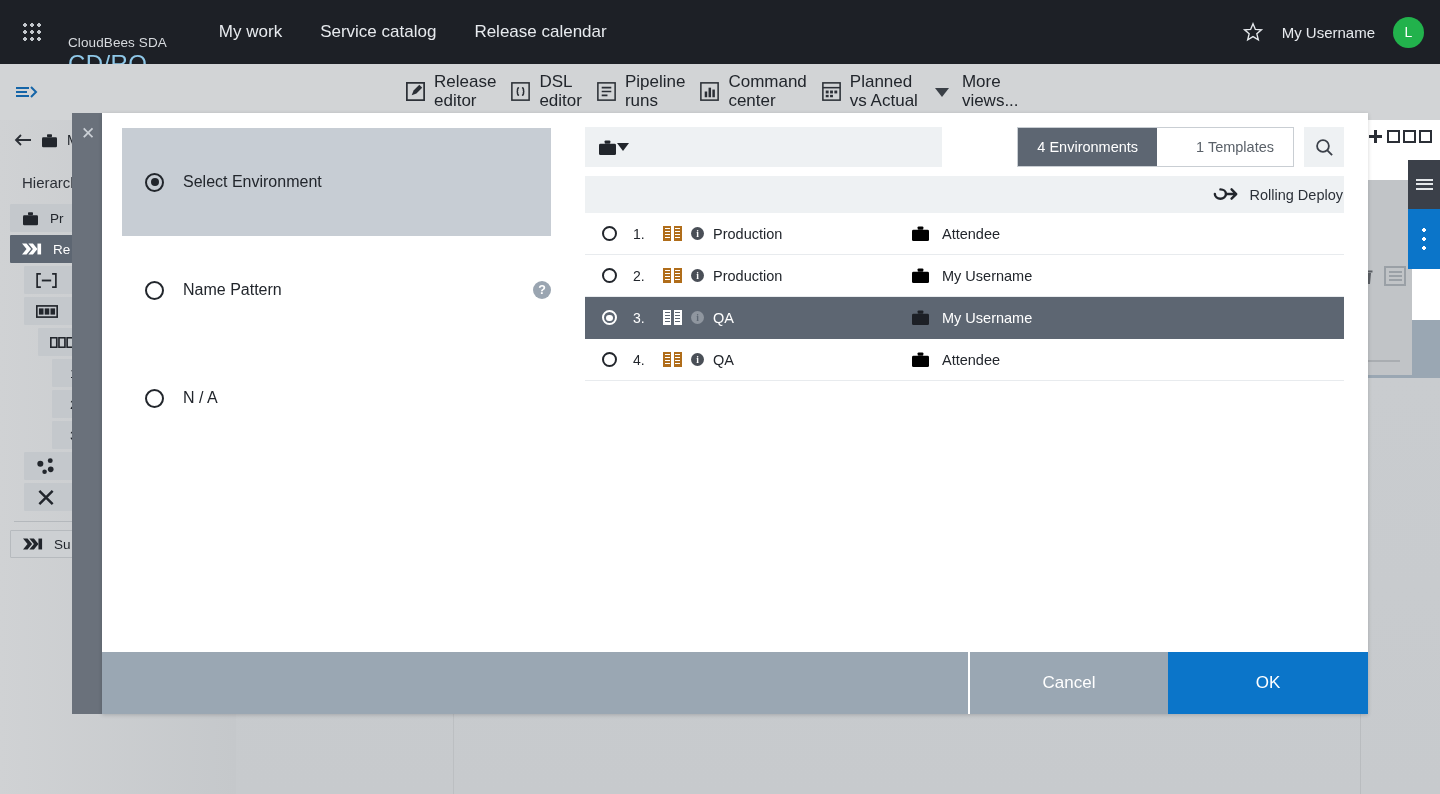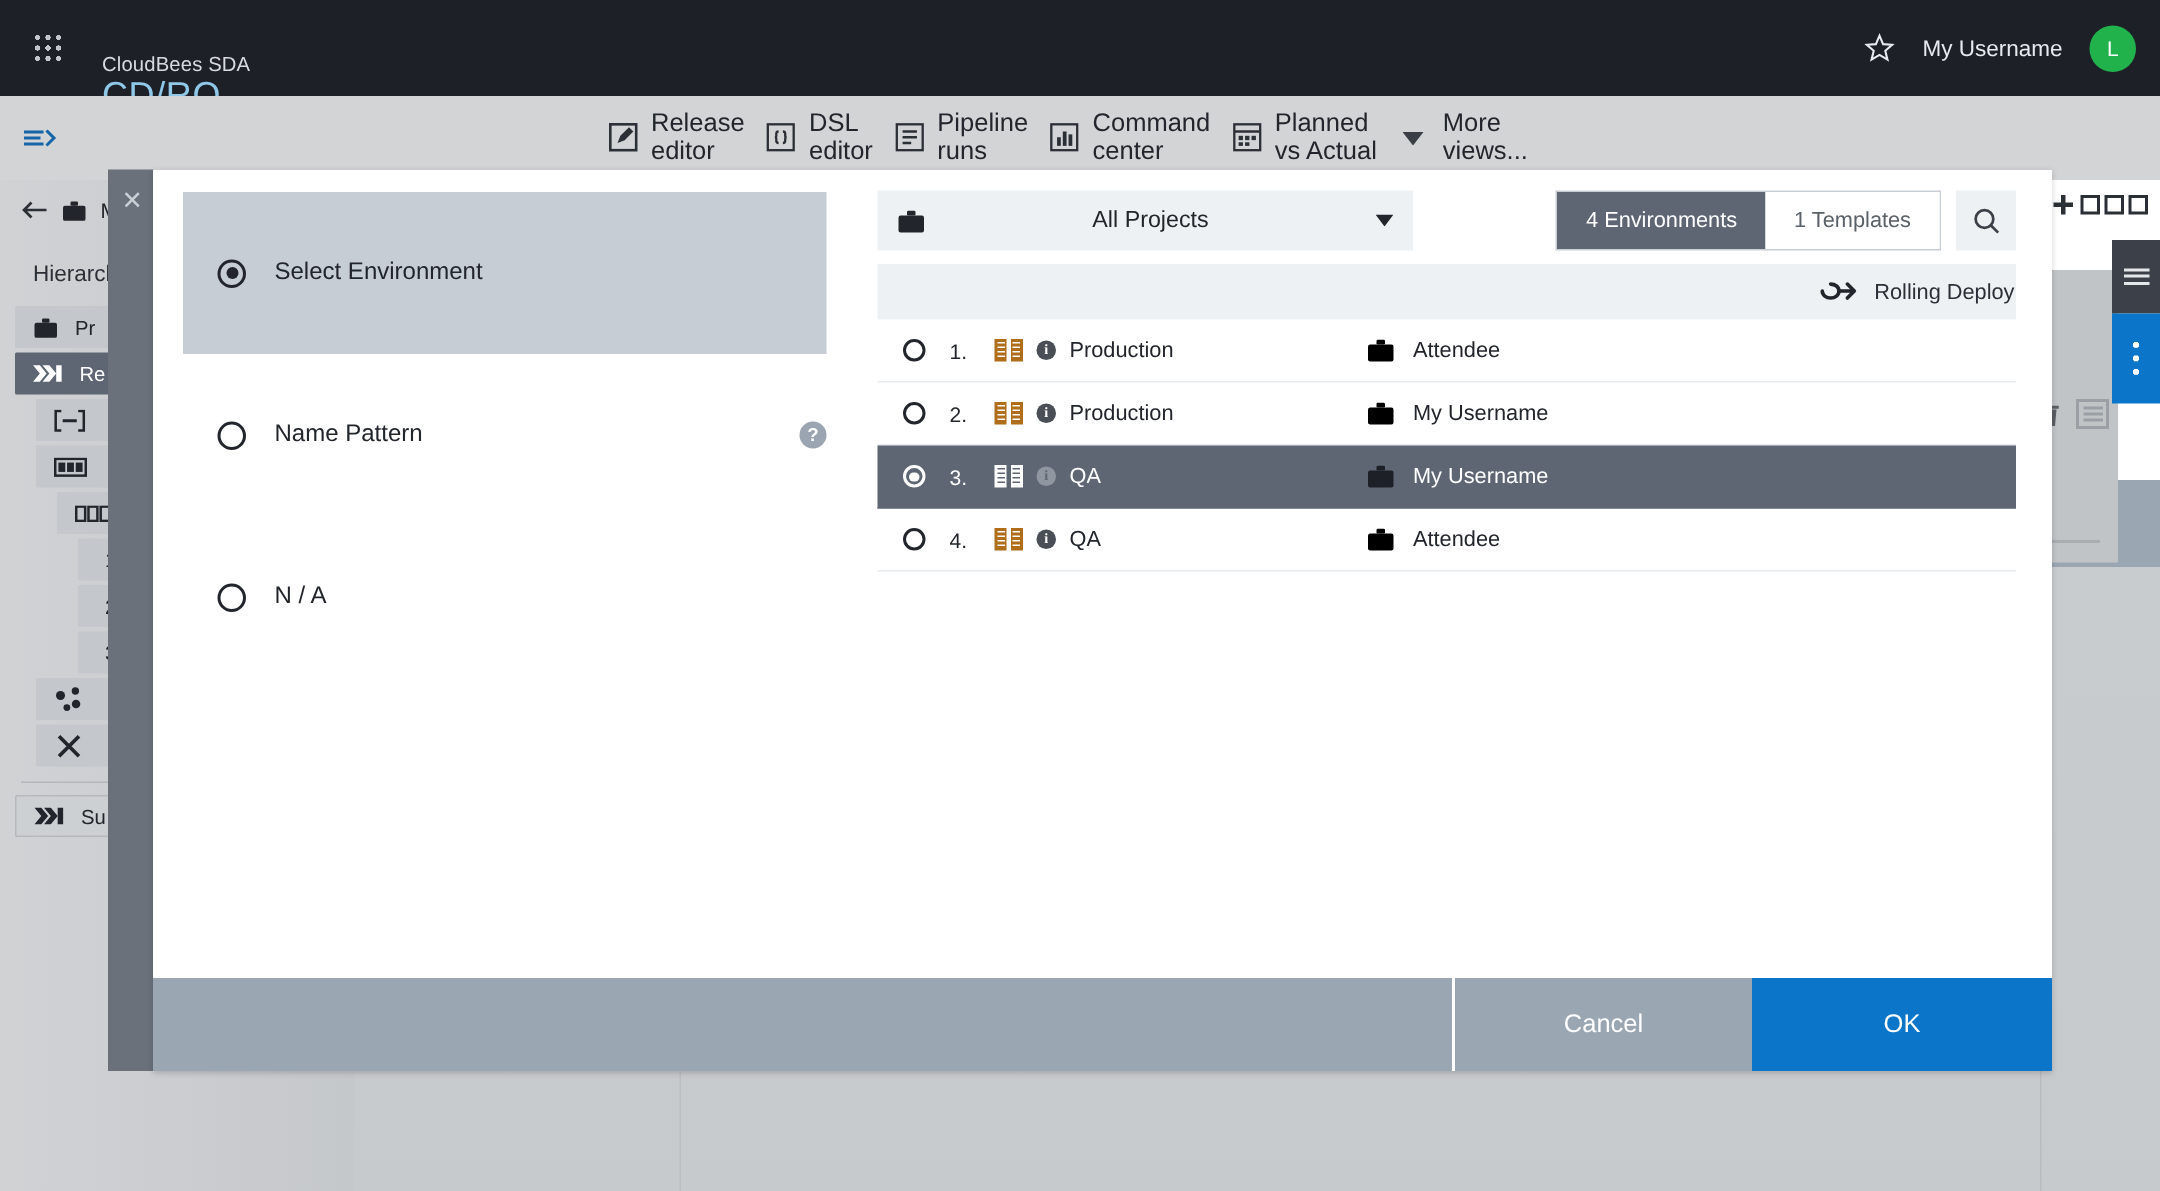--- a/index.html
+++ b/index.html
@@ -152,21 +152,21 @@
   .m-right { flex: 1; padding: 14px 24px 0 18px; }
   .toolbar { display: flex; align-items: center; gap: 0; }
   .projsel {
     width: 357px; height: 40px; background: #eef1f3; display: flex; align-items: center;
     padding: 0 13px; cursor: pointer;
   }
   .projsel .plbl { flex: 1; text-align: center; font-size: 15.5px; color: #22262c; }
   .seg { margin-left: auto; display: flex; border: 1px solid #c9ced3; height: 40px; }
   .seg div { display: flex; align-items: center; padding: 0 19px; font-size: 14.5px; cursor: pointer; }
   .seg .a { background: #5d6672; color: #fff; }
-  .seg .b { background: #fff; color: #5a6169; }
+  .seg .b { background: #fff; color: #5a6169; margin-left: 20px; }
   .searchbtn {
     width: 40px; height: 40px; margin-left: 10px; background: #eef1f3;
     display: flex; align-items: center; justify-content: center; cursor: pointer;
   }
 
   .grouprow {
     margin-top: 9px; height: 37px; background: #eef1f3; display: flex; align-items: center;
     justify-content: flex-end; gap: 11px; padding-right: 1px;
   }
   .grouprow .glbl { font-size: 14.5px; color: #2b3038; white-space: nowrap; }
@@ -227,20 +227,25 @@
 
 <div id="root">
 
   <div class="topbar">
     <div class="waffle">
       <i></i>
     </div>
     <div class="brand">
       <div class="b1">CloudBees SDA</div>
       <div class="b2">CD/RO</div>
+    </div>
+    <div class="topnav">
+      <a href="#">My work</a>
+      <a href="#">Service catalog</a>
+      <a href="#">Release calendar</a>
     </div>
     <div class="topright">
       <span class="star">
         <svg class="icn" width="22" height="22" viewBox="0 0 24 24" fill="none" stroke="currentColor" stroke-width="1.5">
           <polygon points="12,3 14.6,9.2 21.2,9.7 16.2,14 17.8,20.5 12,17 6.2,20.5 7.8,14 2.8,9.7 9.4,9.2"></polygon>
         </svg>
       </span>
       <span class="uname">My Username</span>
       <span class="avatar">L</span>
     </div>
@@ -502,21 +507,20 @@
       </div>
 
       <div class="m-right">
 
         <div class="toolbar">
           <div class="projsel">
             <svg class="icn" width="19" height="17" viewBox="0 0 20 18">
               <rect x="1" y="5" width="18" height="12" rx="1.5" fill="#22262c"></rect>
               <rect x="7" y="1.5" width="6" height="3.5" rx="1" fill="#22262c"></rect>
             </svg>
-            <span class="plbl">All Projects</span>
             <svg class="icn" width="12" height="8" viewBox="0 0 12 8">
               <polygon points="0,0 12,0 6,8" fill="#22262c"></polygon>
             </svg>
           </div>
           <div class="seg">
             <div class="a">4 Environments</div>
             <div class="b">1 Templates</div>
           </div>
           <div class="searchbtn">
             <svg class="icn" width="19" height="19" viewBox="0 0 20 20" fill="none" stroke="#3b4049" stroke-width="1.9">

